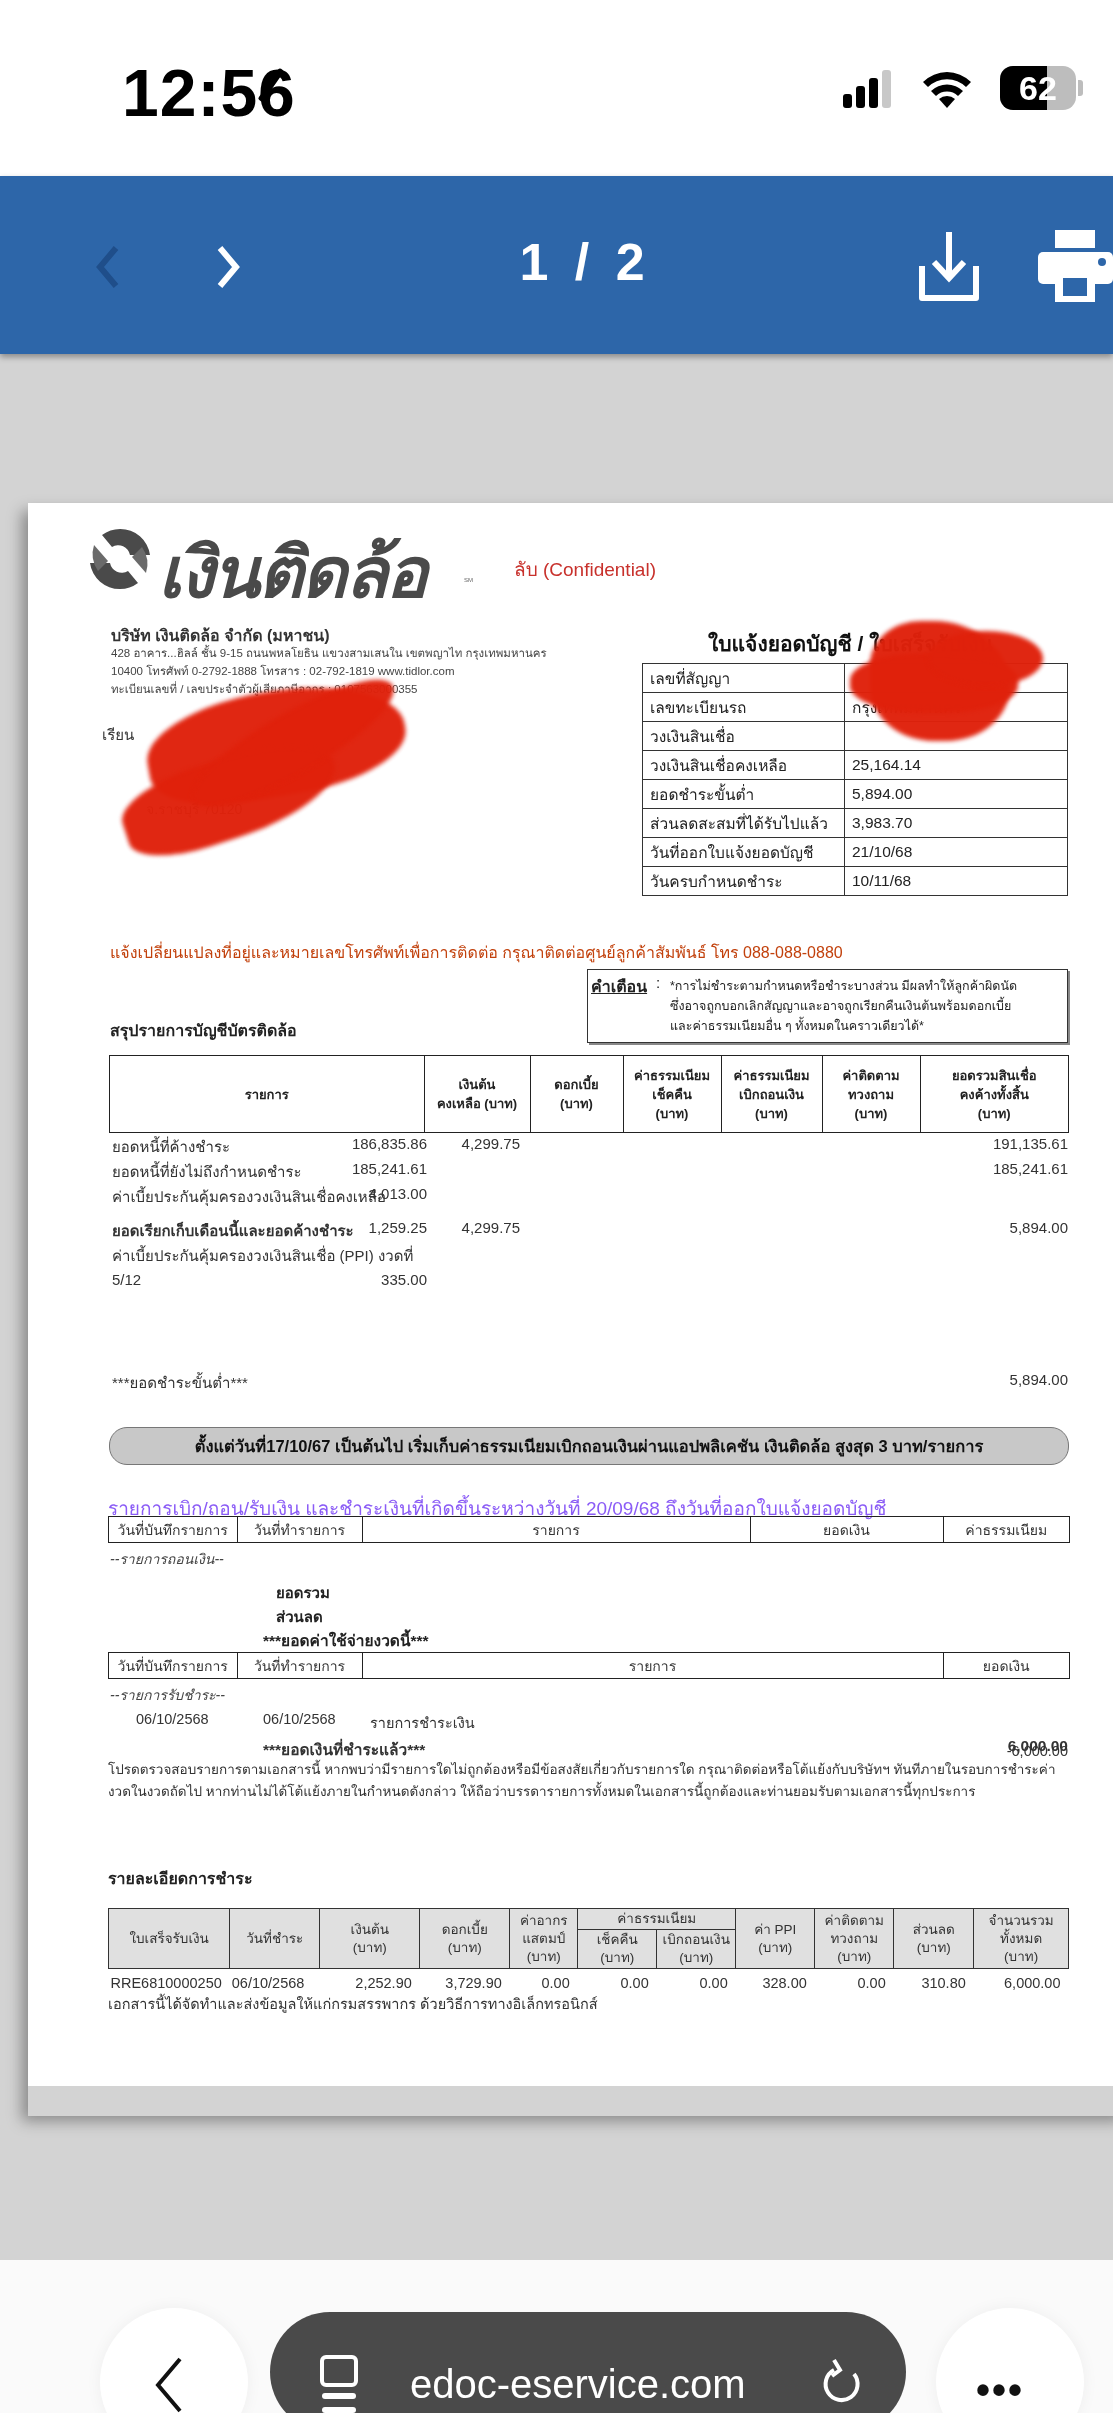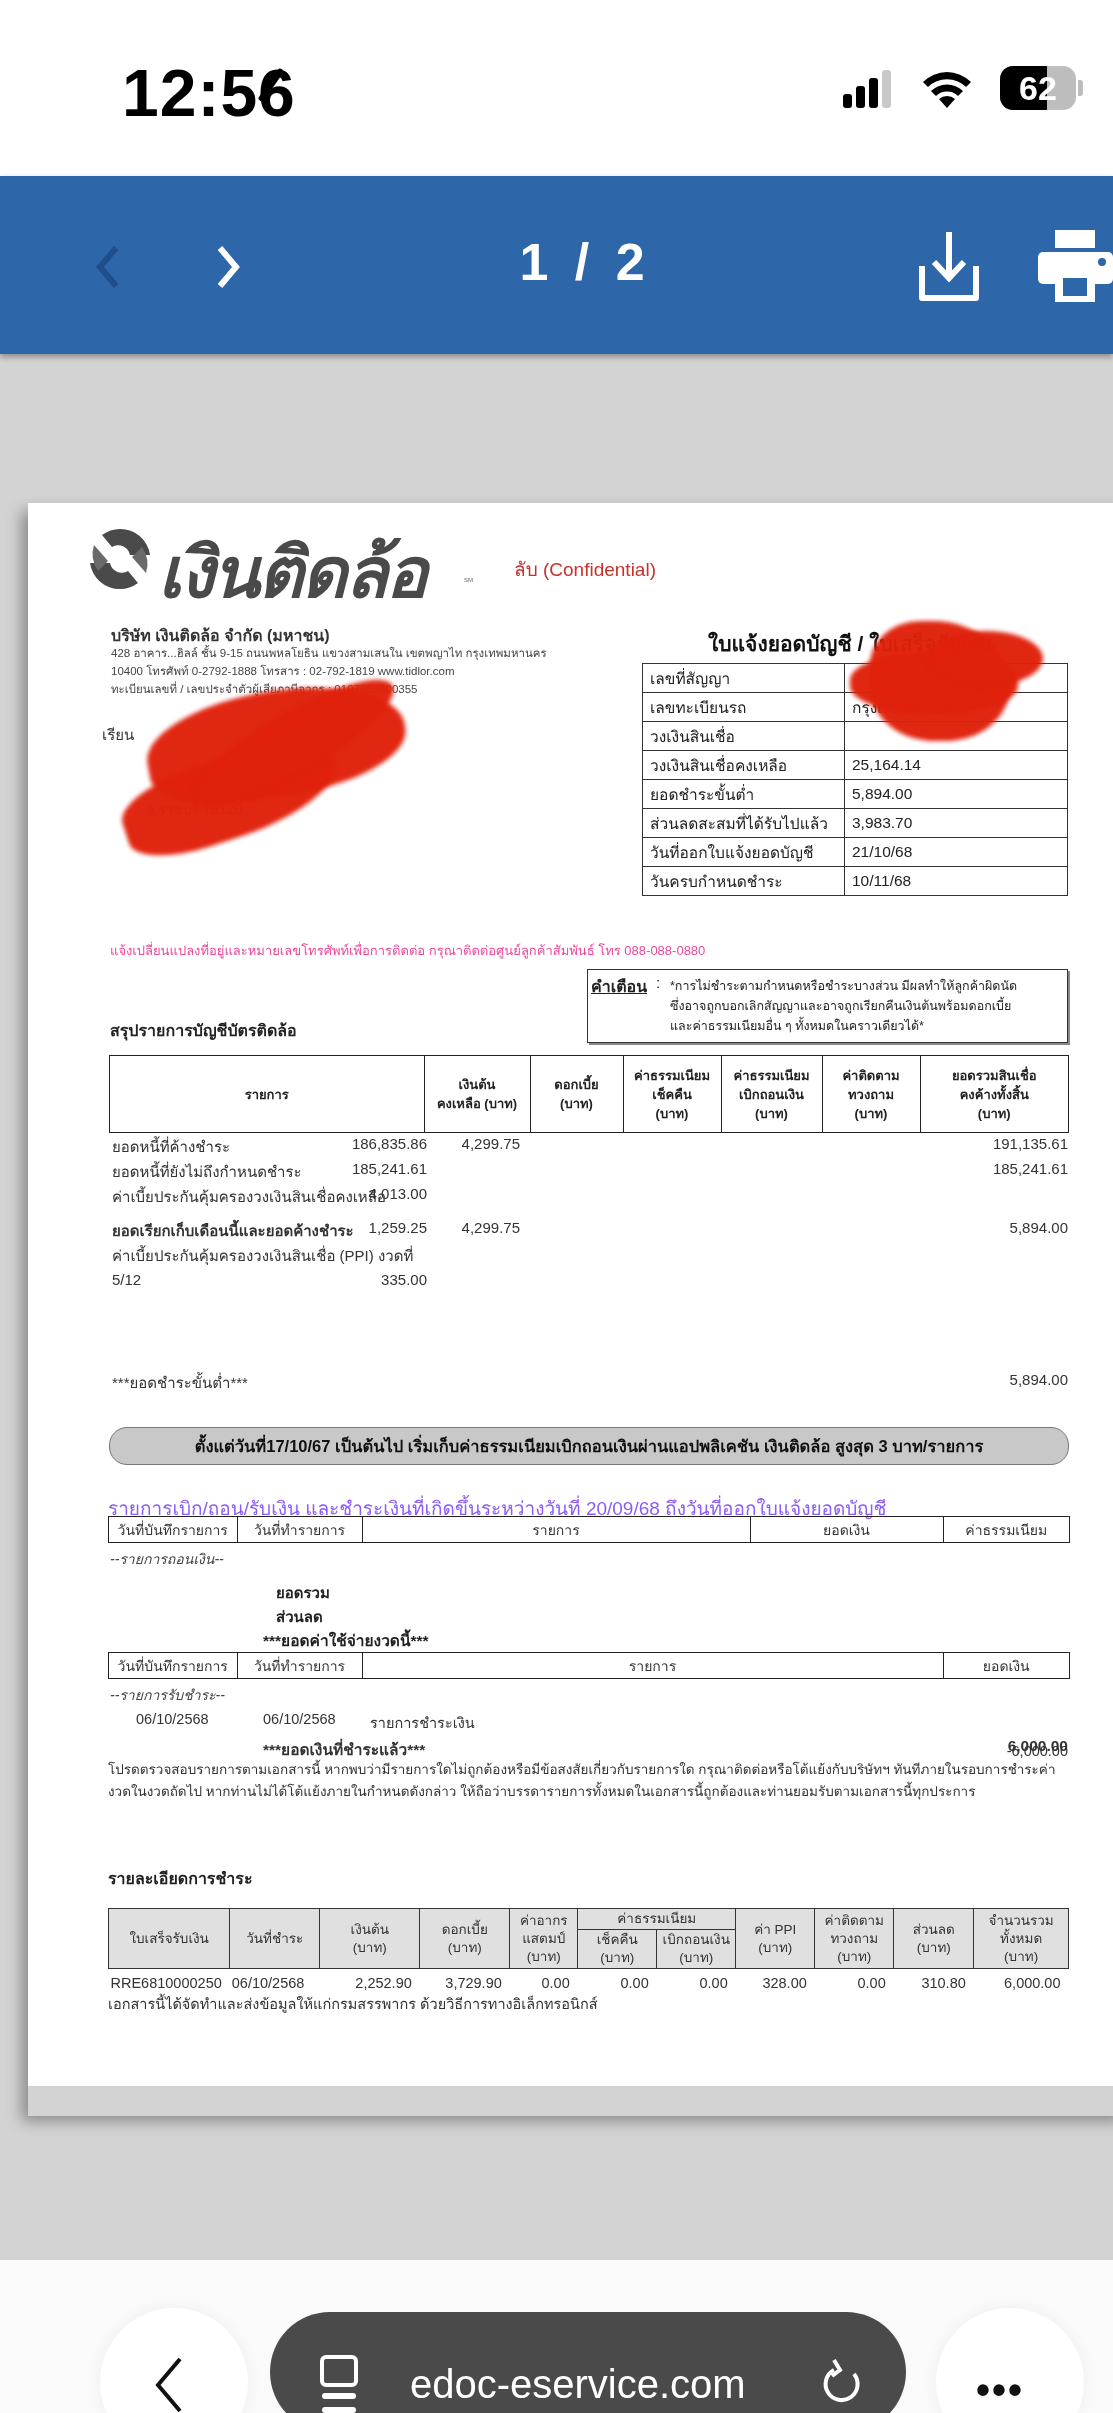--- a/index.html
+++ b/index.html
@@ -45,21 +45,21 @@
   .to-label { left: 74px; top: 220px; font-size: 15px; color: #333; }
   .addr-line { left: 118px; font-size: 14px; color: #444; }
 
   .redact { position: absolute; background: #e0210b; filter: blur(2px); opacity: 0.97; }
 
   .stmt-title { left: 680px; top: 124px; font-size: 21px; font-weight: bold; color: #111; }
   .info-table { position: absolute; left: 614px; top: 160px; width: 426px; border-collapse: collapse; font-size: 15.5px; color: #222; }
   .info-table td { border: 1.6px solid #333; height: 29px; padding: 0 7px; white-space: nowrap; }
   .info-table td:first-child { width: 202px; }
 
-  .notice-line { left: 82px; top: 437px; font-size: 13px; color: #ec4899; }
+  .notice-line { left: 82px; top: 437px; font-size: 16px; color: #c2410c; }
 
   .warn-box { left: 559px; top: 466px; width: 481px; height: 74px; border: 1.6px solid #333; box-shadow: 2px 2px 0 #888; padding: 4px 8px; font-size: 12px; color: #222; }
   .warn-label { position: absolute; left: 3px; top: 4px; font-weight: bold; font-size: 16px; text-decoration: underline; }
   .warn-colon { position: absolute; left: 68px; top: 4px; font-size: 15px; }
   .warn-text { position: absolute; left: 82px; top: 6px; line-height: 20px; font-size: 12.5px; width: 395px; }
 
   .sec-title { left: 82px; top: 515px; font-size: 16px; font-weight: bold; color: #222; }
 
   .sum-head { position: absolute; left: 81px; top: 552px; width: 960px; height: 78px; border: 1.6px solid #222; border-collapse: collapse; }
   .sum-head table { border-collapse: collapse; width: 100%; height: 100%; }

